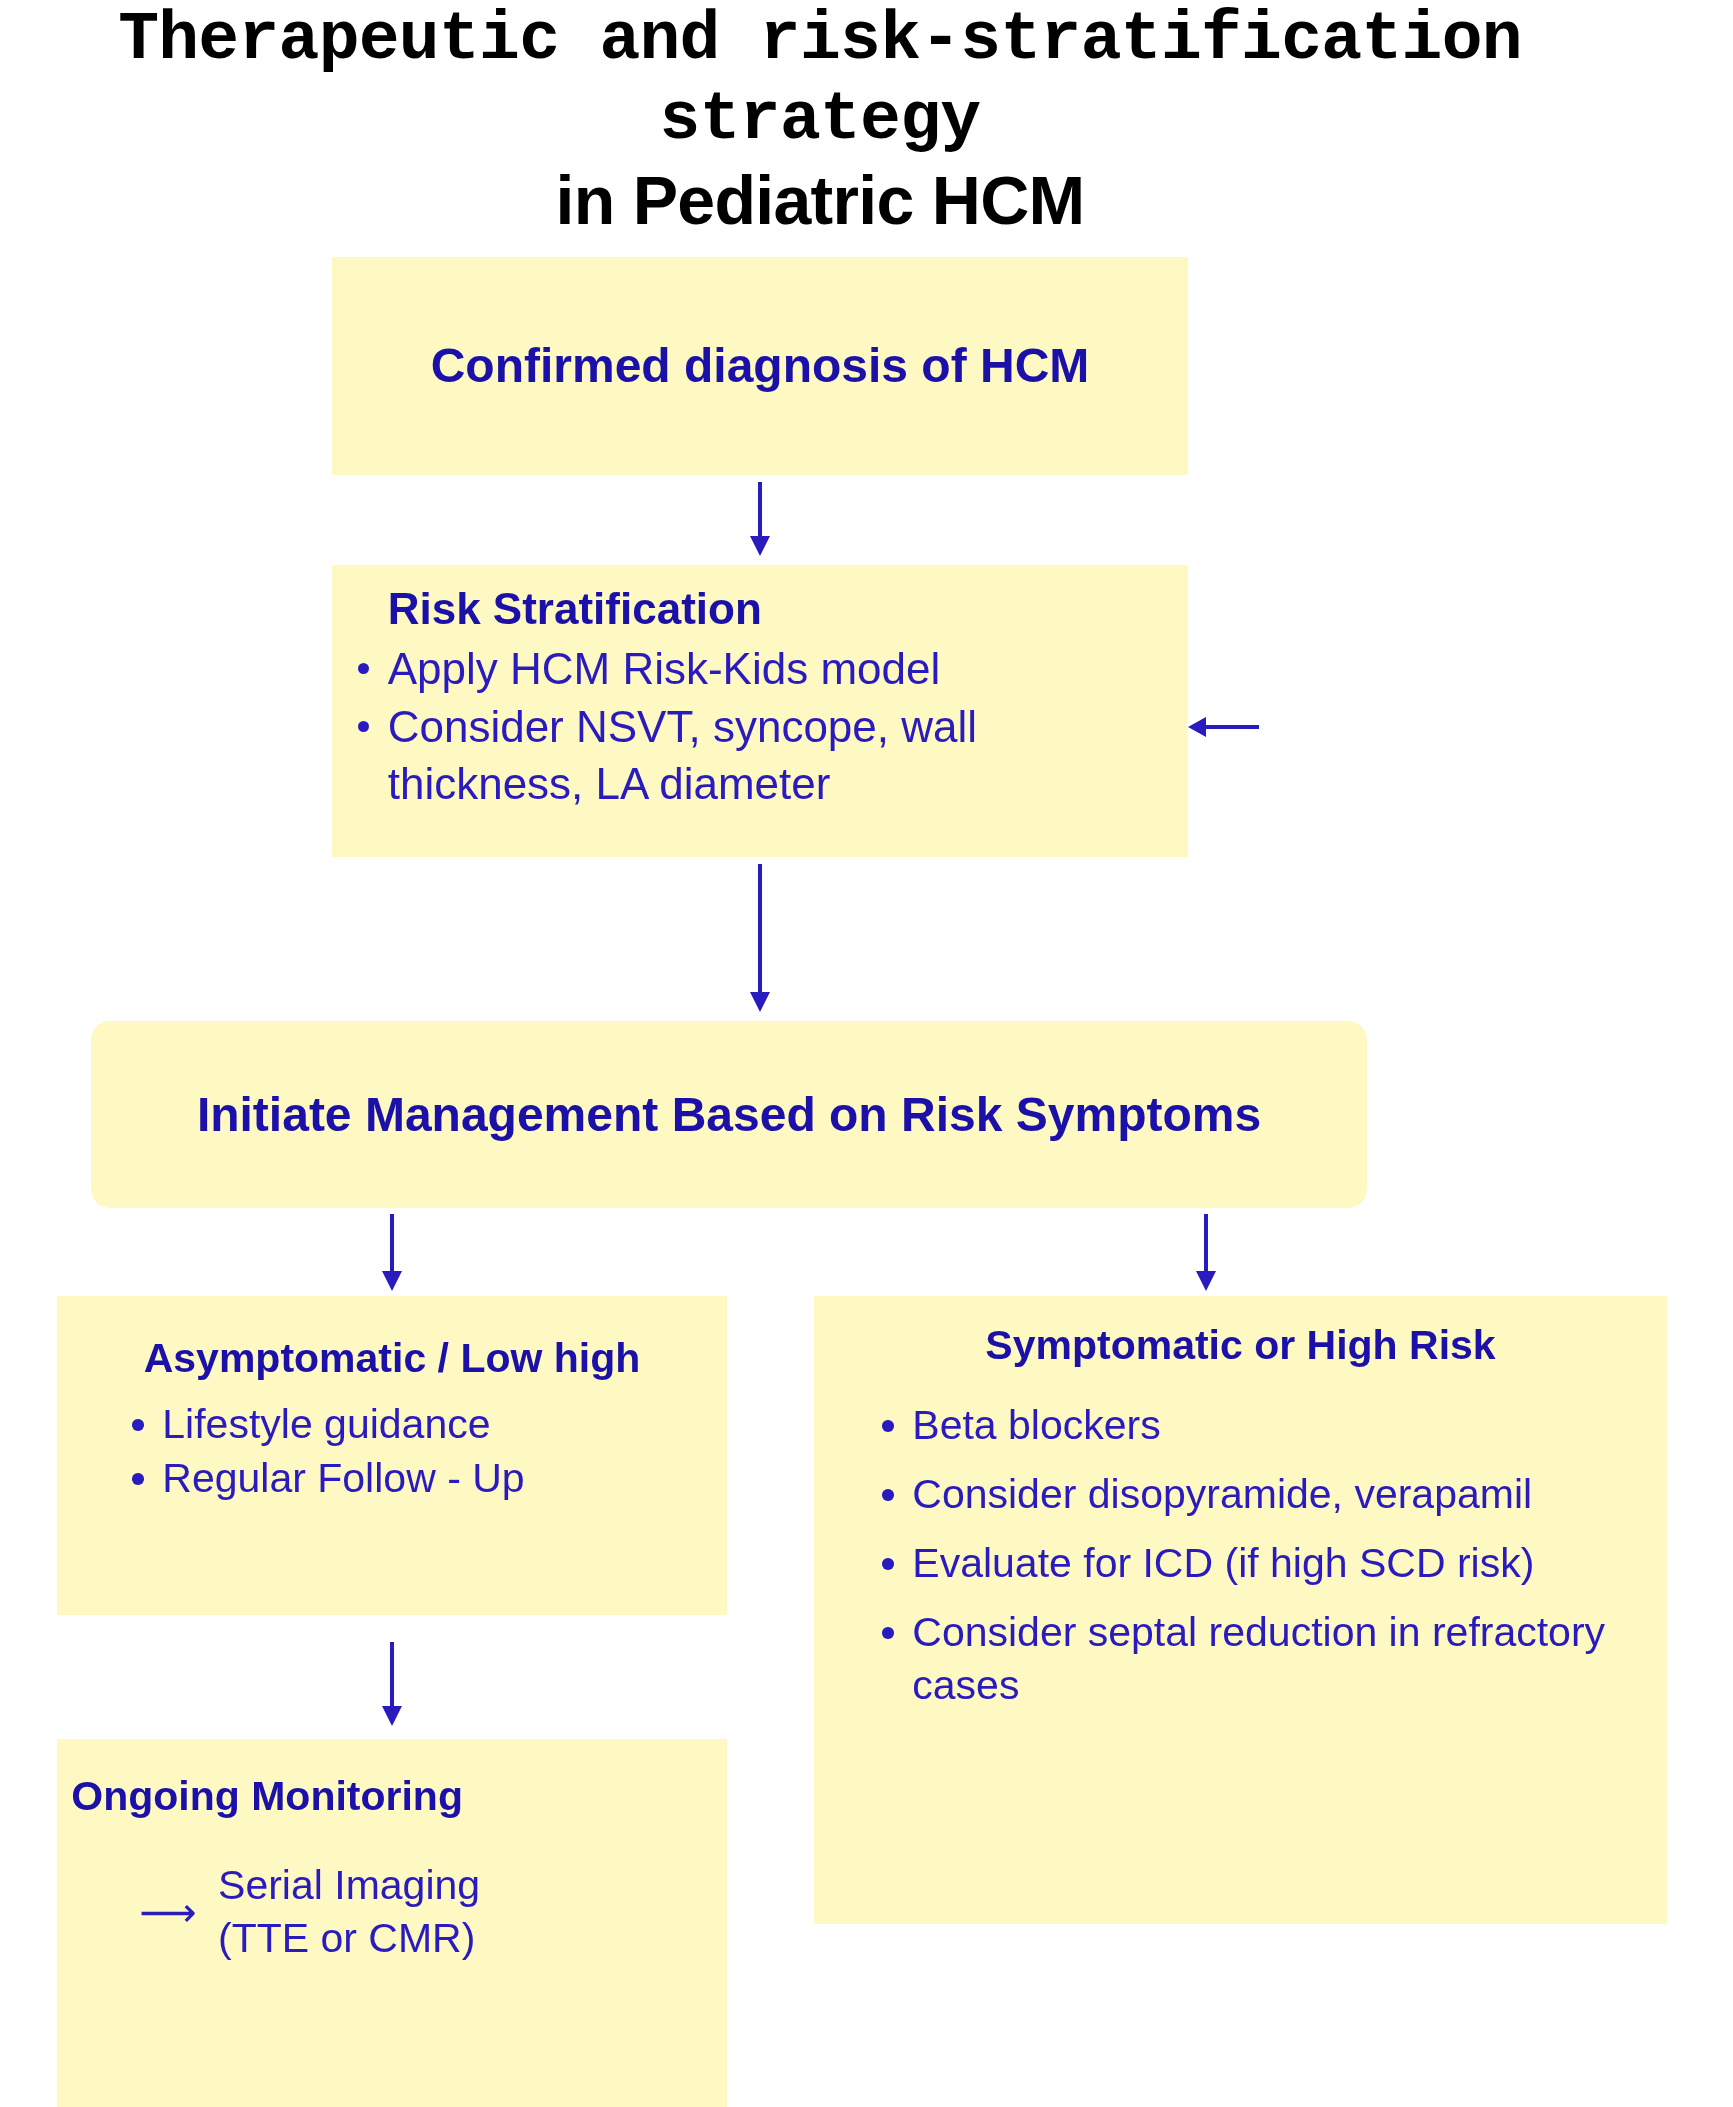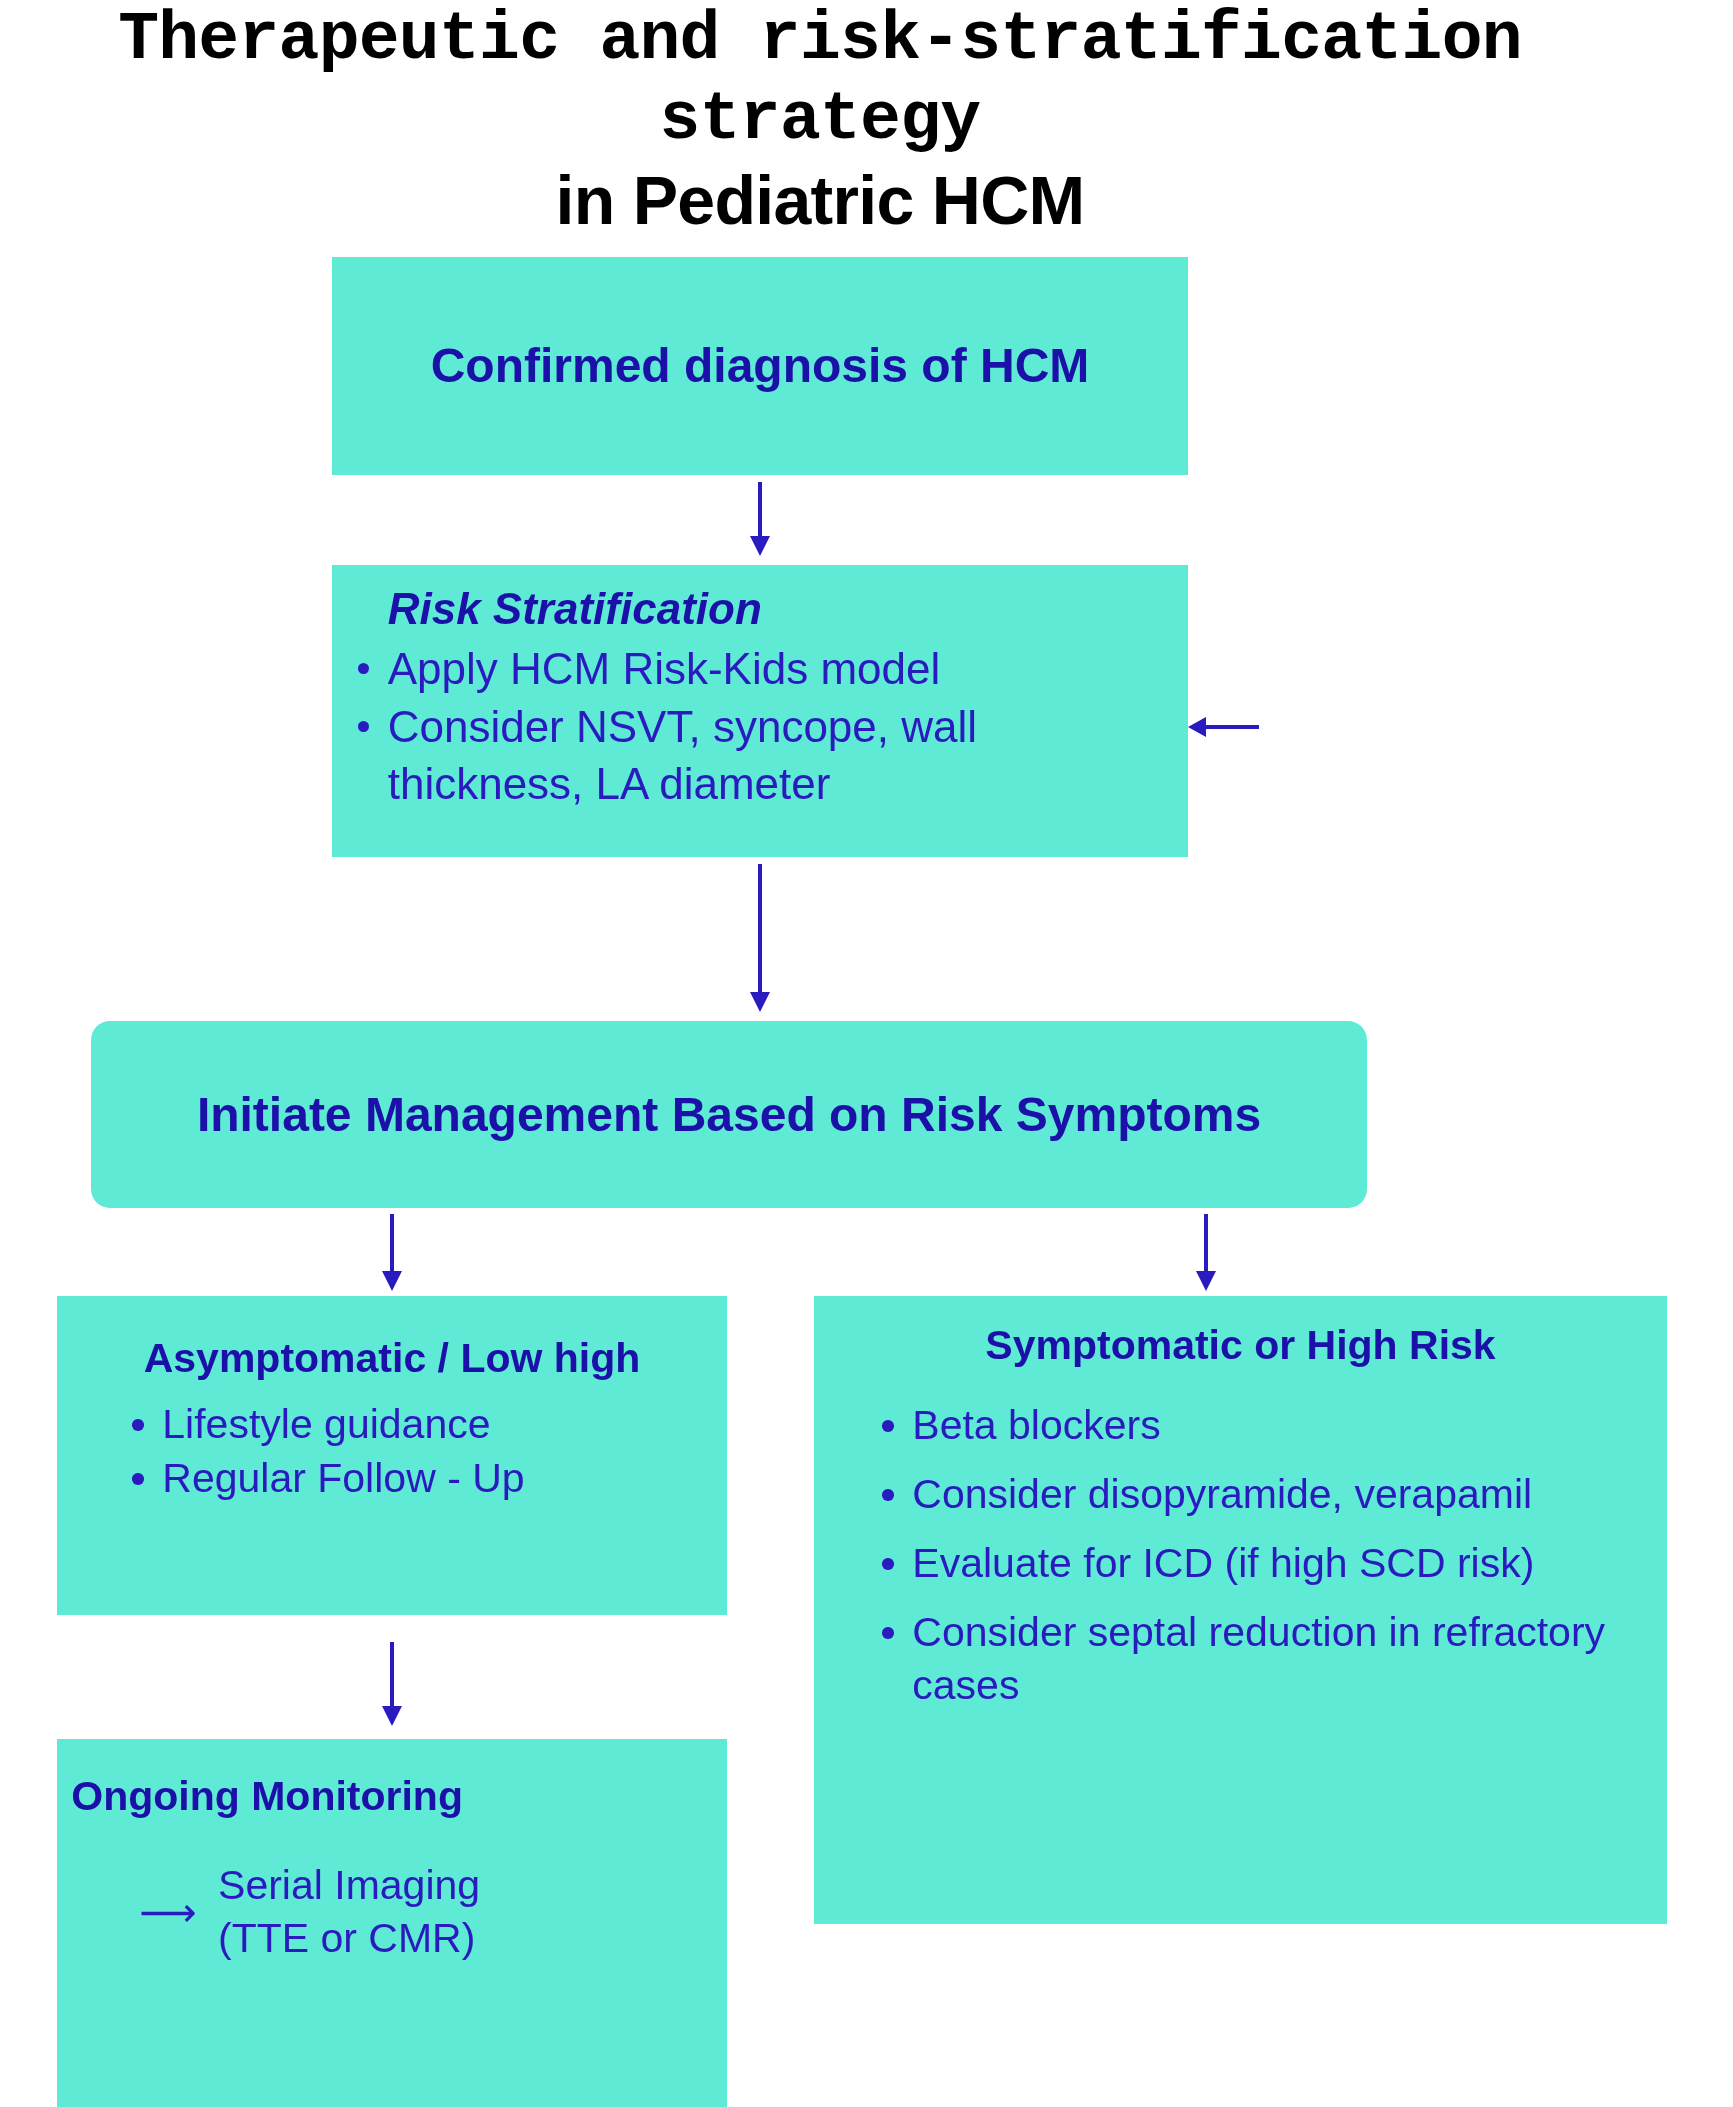--- a/index.html
+++ b/index.html
@@ -30,21 +30,21 @@
     font-size: 68px;
     line-height: 1.18;
     letter-spacing: -0.7px;
   }
   .title .line1 { display: block; font-family: Liberation Mono, monospace; }
   .title .line2 { display: block; }
 
   
   .box {
     position: absolute;
-    background: #5eead4;
+    background: #fef9c3;
     box-sizing: border-box;
     color: #1B10A8;
   }
   .box-head {
     font-weight: 700;
     color: #1B10A8;
     line-height: 1.15;
   }
   .bullets {
     list-style: none;
@@ -127,21 +127,21 @@
   #box-diagnosis {
     left: 332px; top: 257px; width: 856px; height: 218px;
     display: flex; align-items: center; justify-content: center;
   }
   #box-diagnosis .box-head { font-size: 48px; text-align: center; }
 
   #box-risk-strat {
     left: 332px; top: 565px; width: 856px; height: 292px;
     padding: 18.5px 15.7px 0 15.7px;
   }
-  #box-risk-strat .box-head { font-size: 44px; padding-left: 40px; font-style: italic; }
+  #box-risk-strat .box-head { font-size: 44px; padding-left: 40px; }
   #box-risk-strat .bullets { font-size: 44px; margin-top: 5.7px; }
 
   #box-genetic {
     left: 1258px; top: 622px; width: 454px; height: 211px;
     padding: 18.5px 15.7px 0 18.5px;
   }
   #box-genetic .box-head { font-size: 34px; line-height: 1.25; }
   #box-genetic .sub {
     font-size: 34px; color: #2A1BBE; margin-top: 28.5px;
   }

